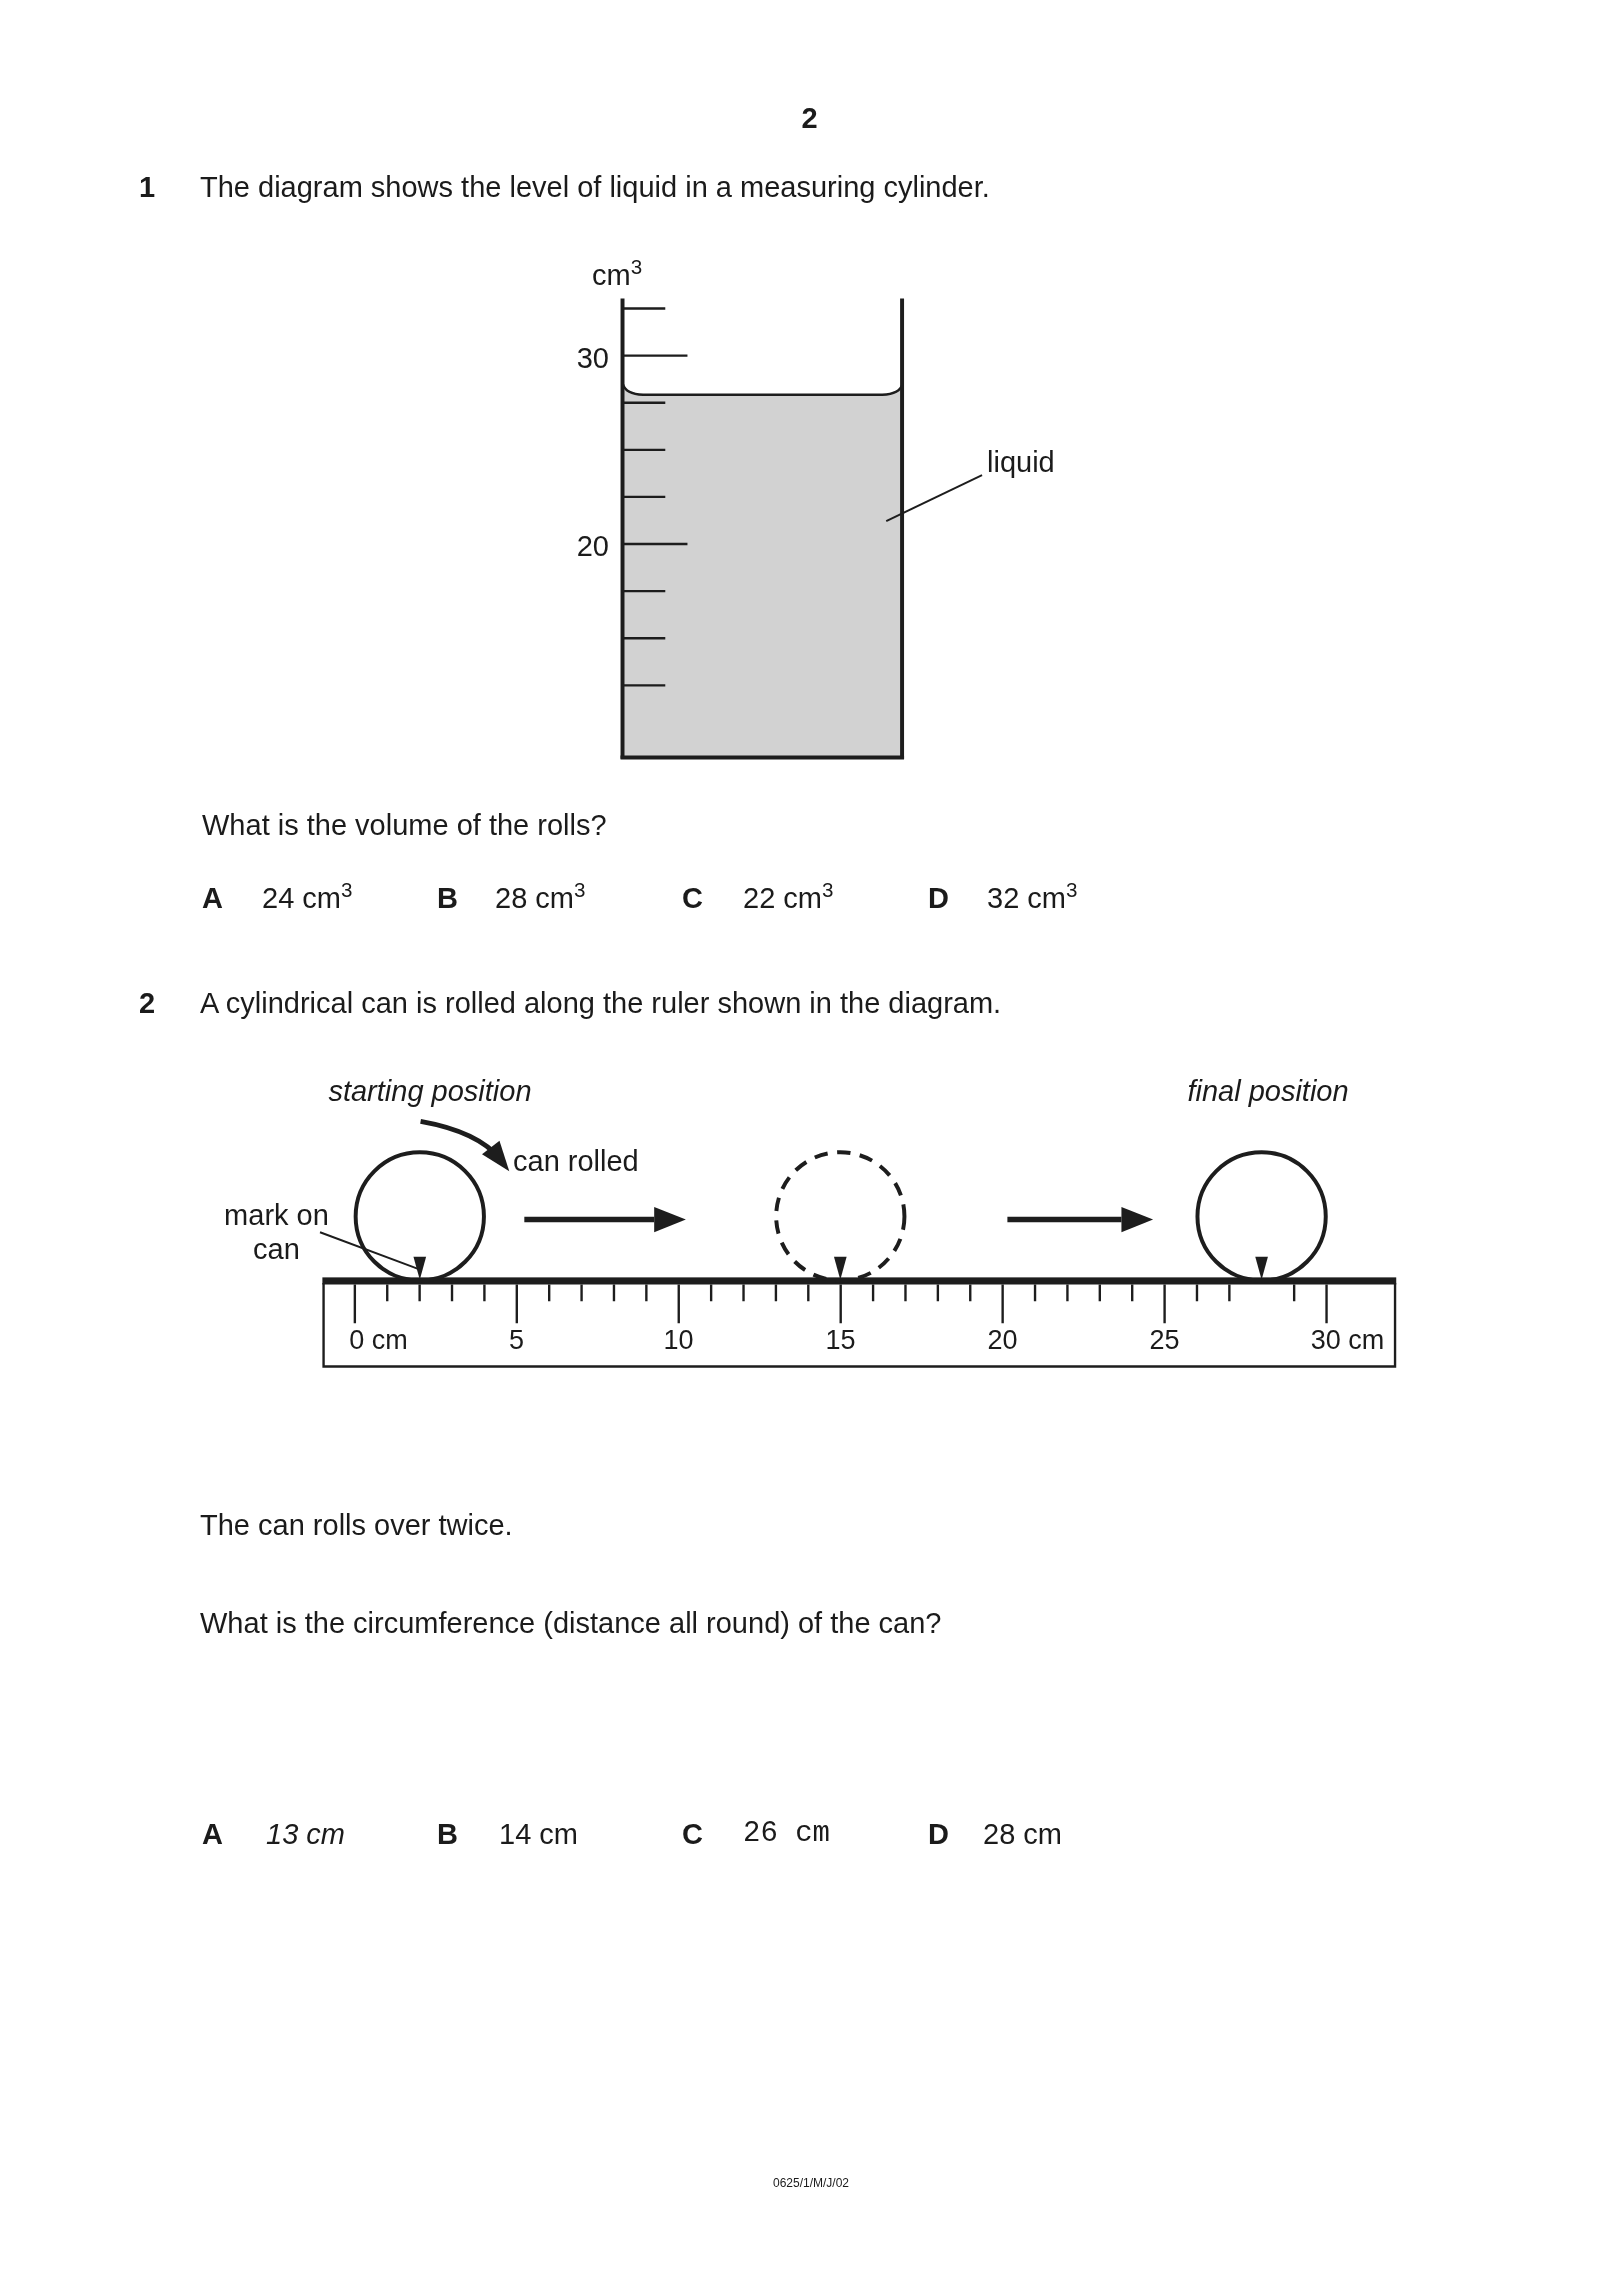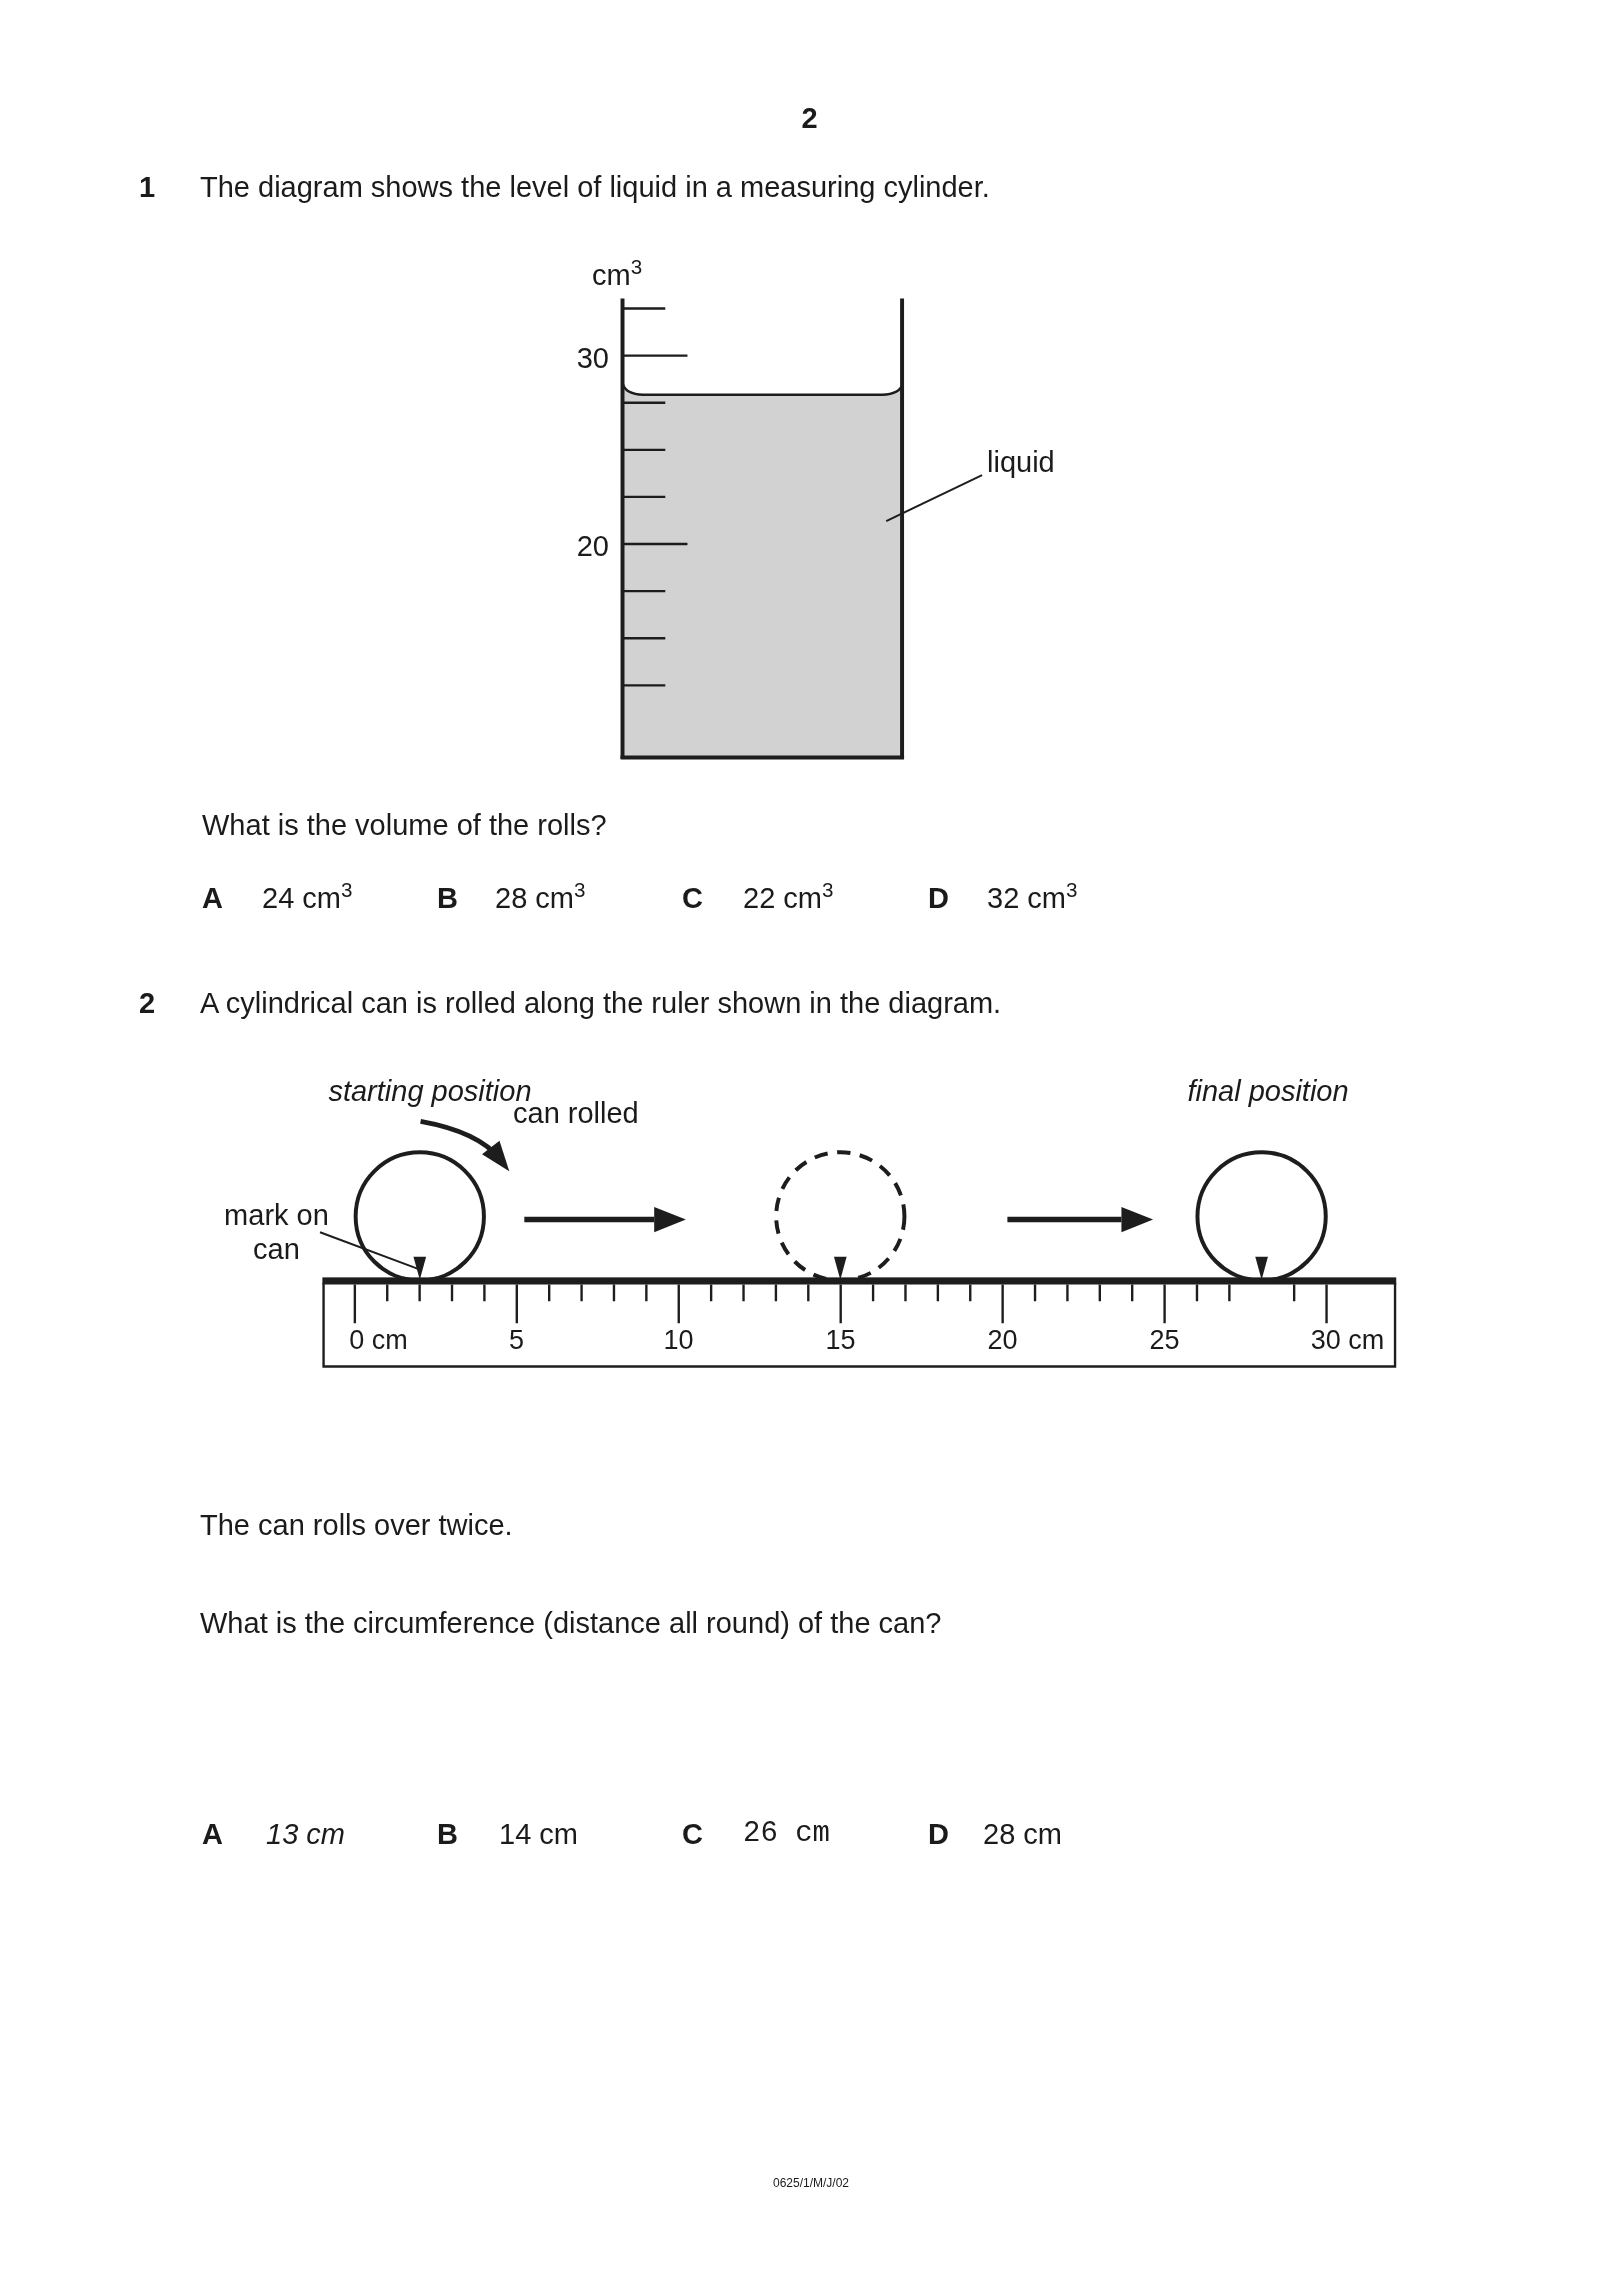--- a/index.html
+++ b/index.html
@@ -97,21 +97,21 @@
   <div class="t" style="left:743px;top:881px;"><span>22 cm</span><span class="sup">3</span></div>
   <div class="t bold" style="left:928px;top:881px;">D</div>
   <div class="t" style="left:987px;top:881px;"><span>32 cm</span><span class="sup">3</span></div>
 </div>
 
 <div class="t bold" style="left:139px;top:986px;">2</div>
 <div class="t" style="left:200px;top:986px;">A cylindrical can is rolled along the ruler shown in the diagram.</div>
 
 <div class="t italic center" style="left:311px;top:1074px;width:238px;">starting position</div>
 <div class="t italic center" style="left:1149px;top:1074px;width:238px;">final position</div>
-<div class="t" style="left:513px;top:1096px;">can rolled</div>
+<div class="t" style="left:513px;top:1144px;">can rolled</div>
 <div class="t center" style="left:203px;top:1198px;width:147px;line-height:34px;">
   <div>mark on</div>
   <div>can</div>
 </div>
 
 <div>
   <div class="t small center" style="left:315px;top:1325px;width:127px;">0 cm</div>
   <div class="t small center" style="left:453px;top:1325px;width:127px;">5</div>
   <div class="t small center" style="left:615px;top:1325px;width:127px;">10</div>
   <div class="t small center" style="left:777px;top:1325px;width:127px;">15</div>

